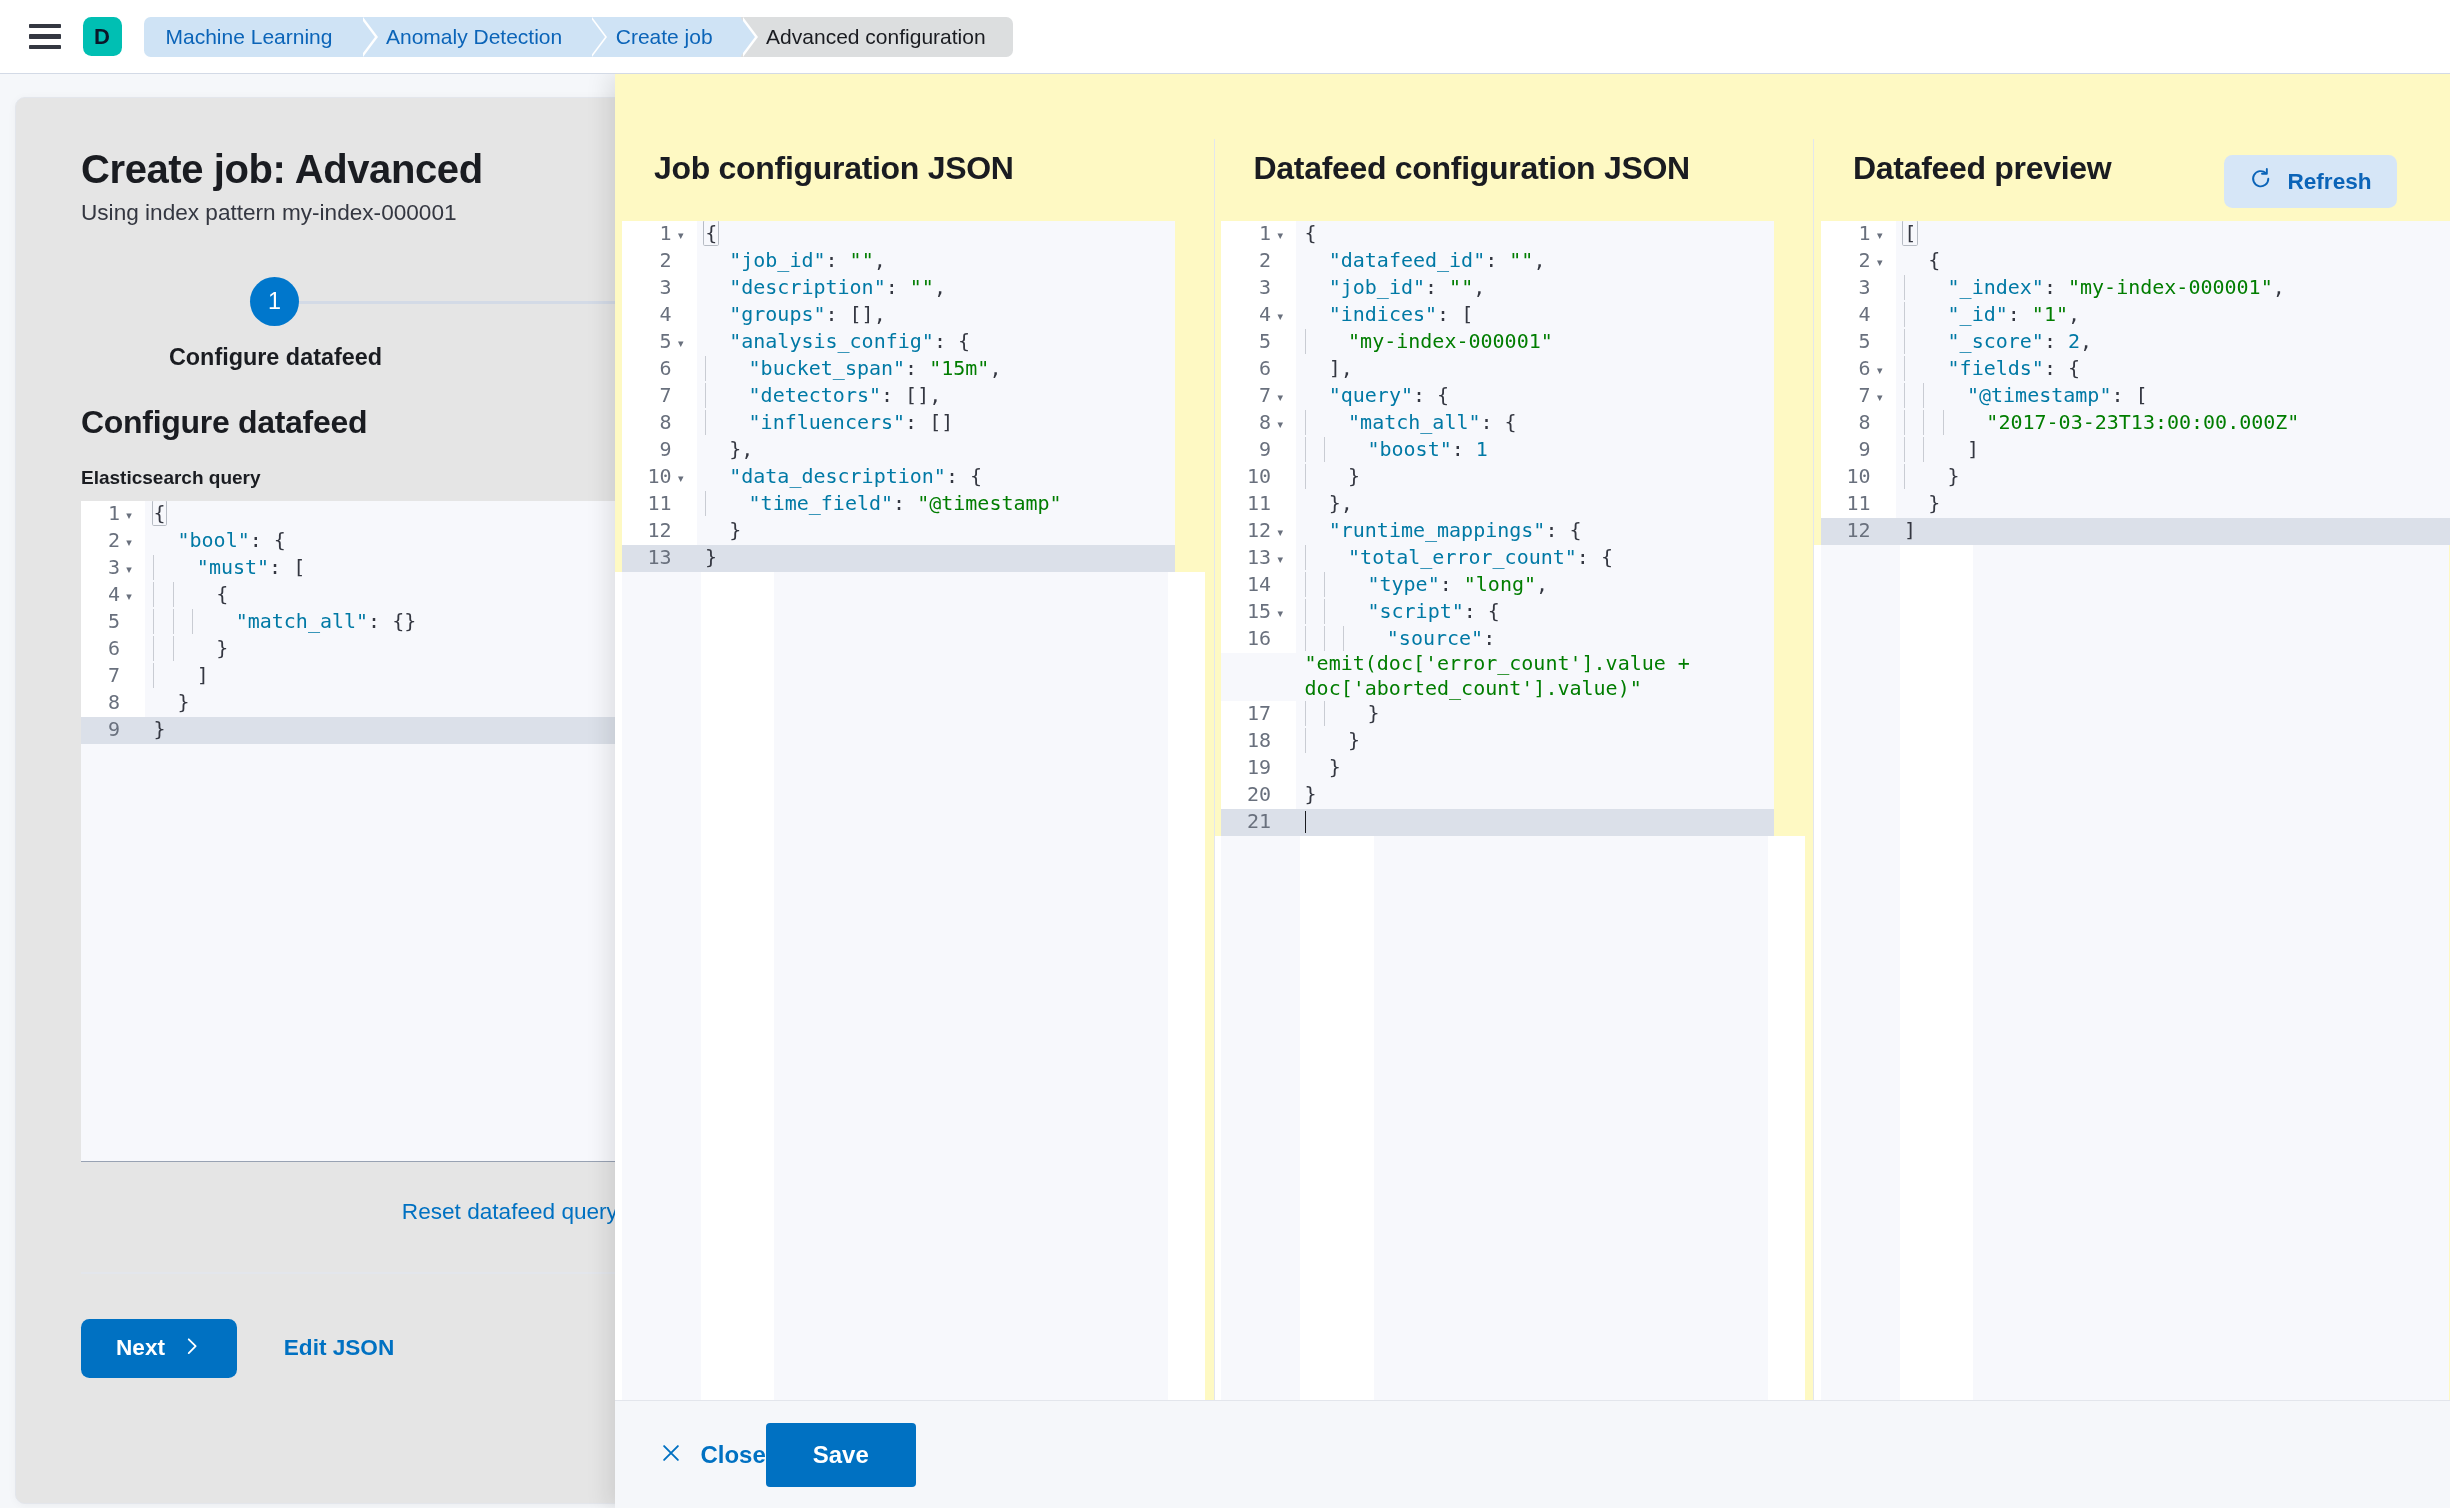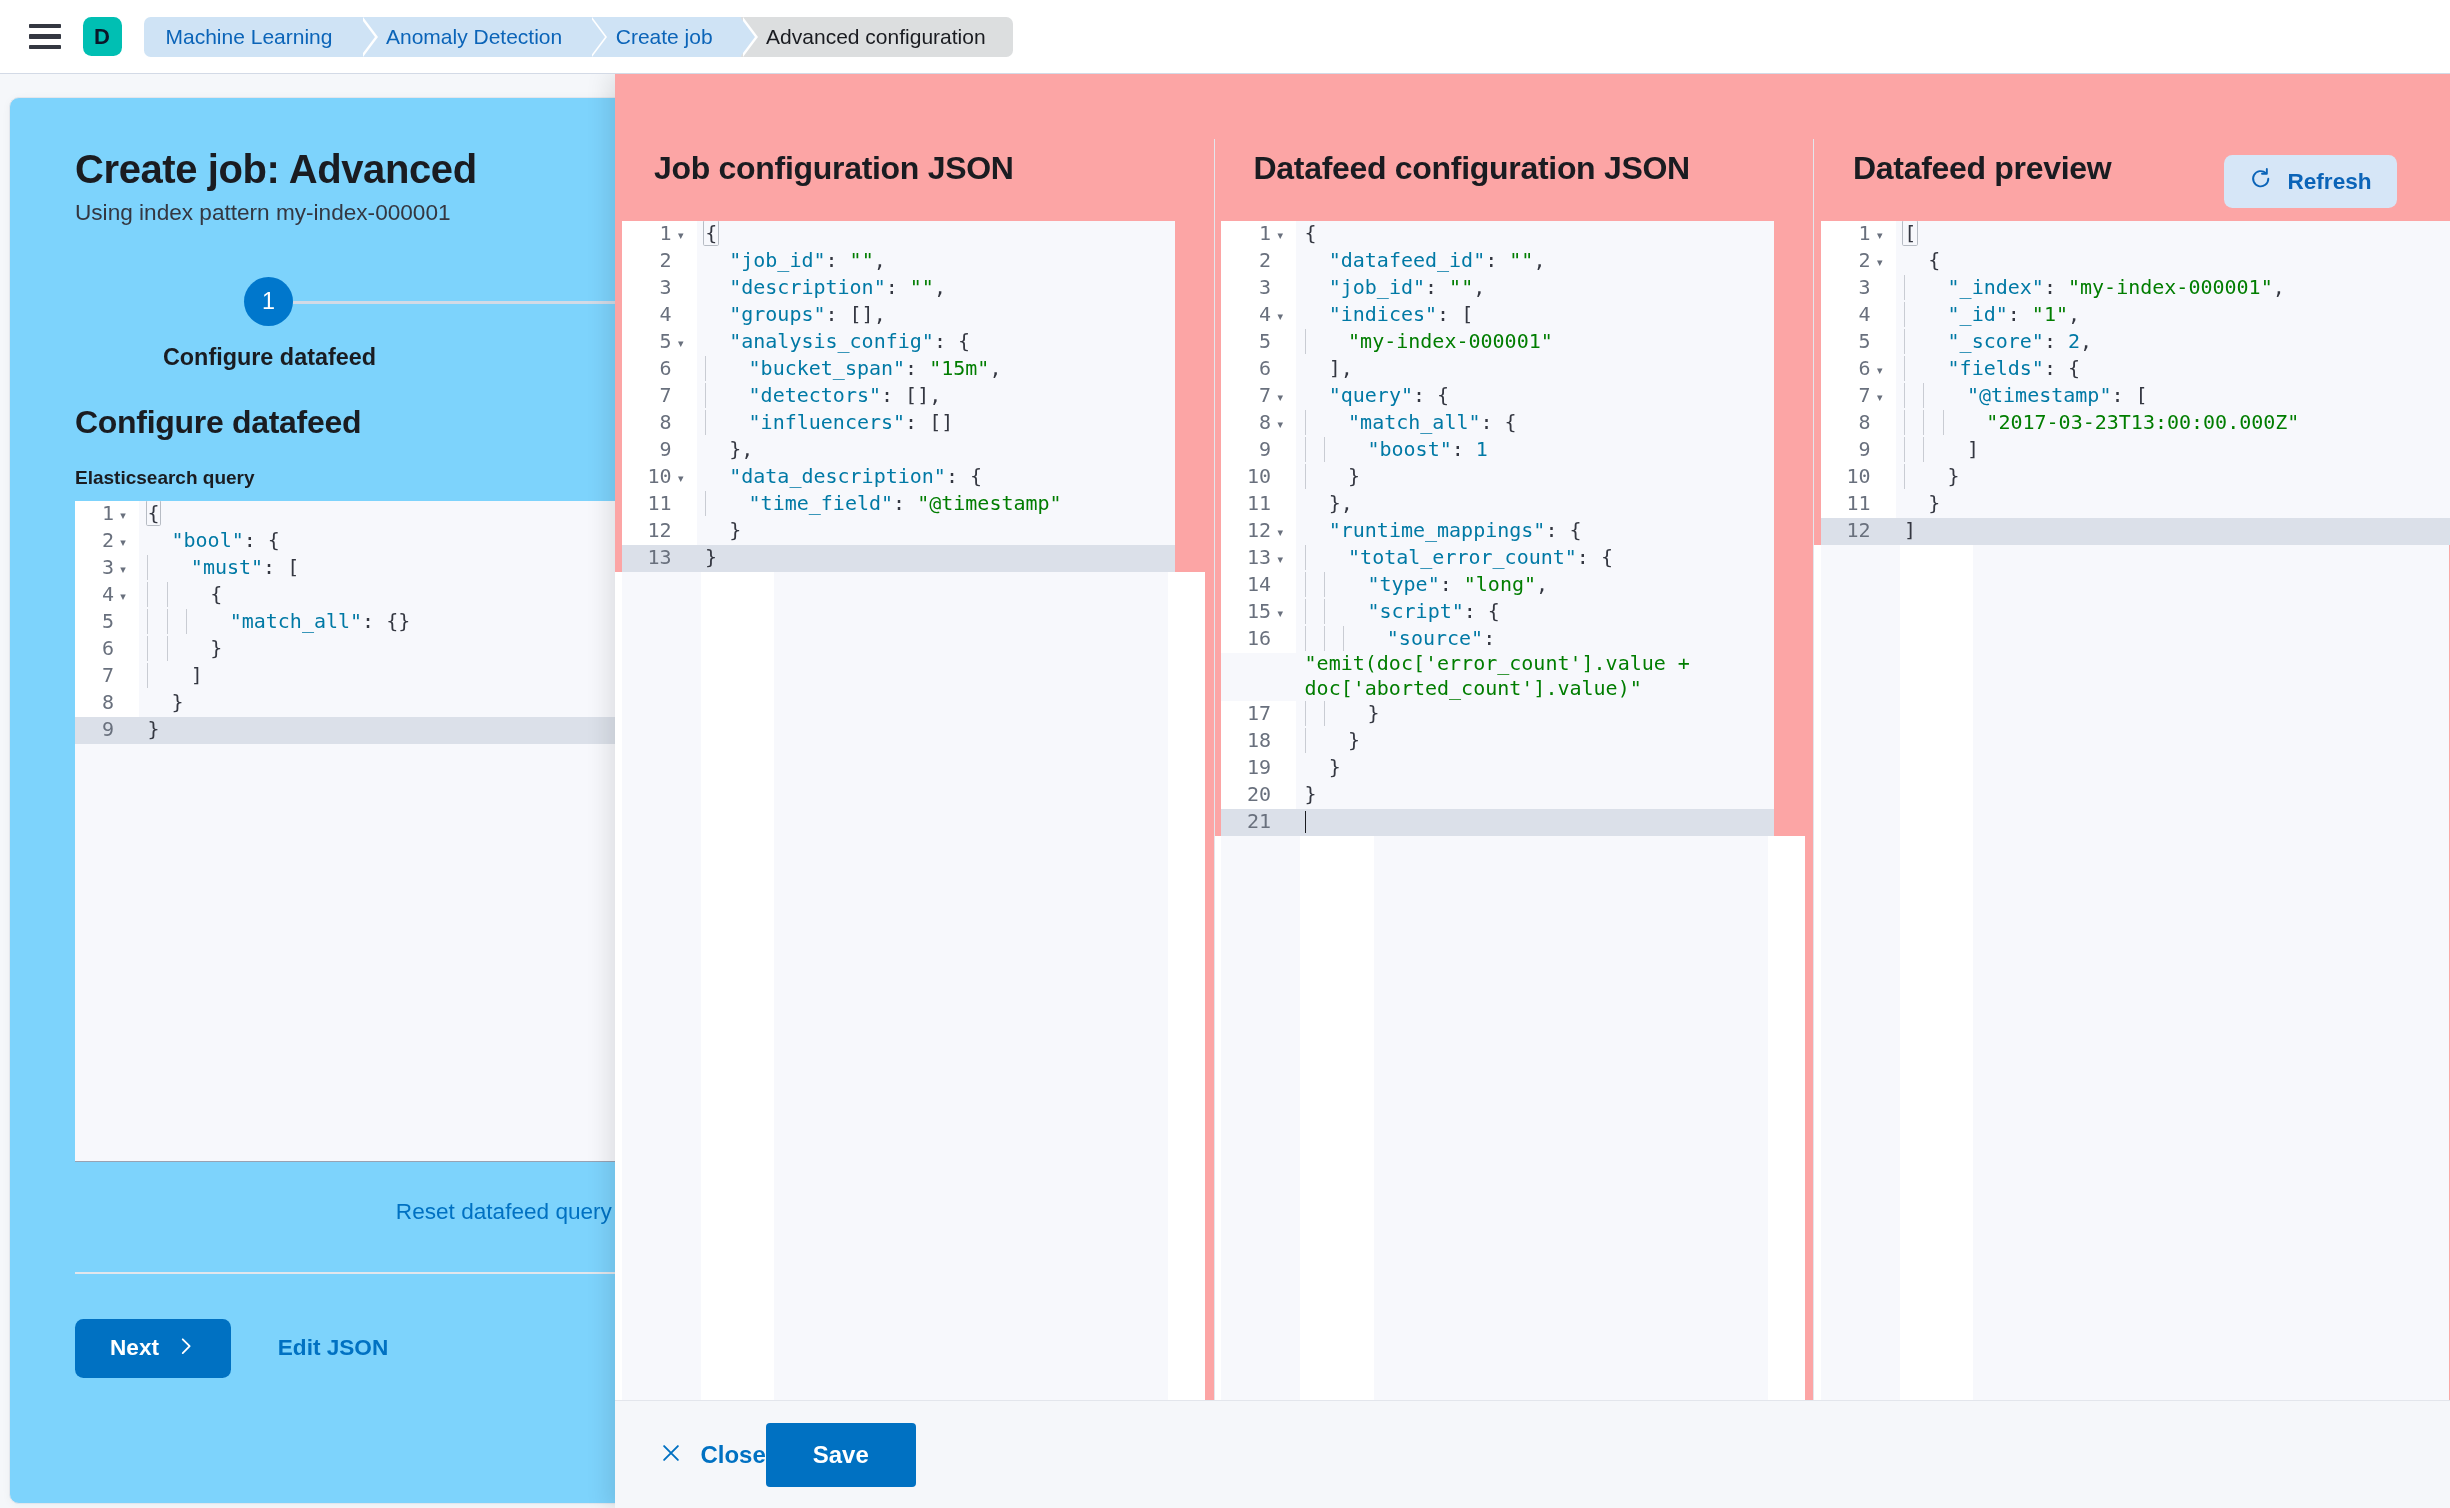--- a/index.html
+++ b/index.html
@@ -67,23 +67,23 @@
   }
   .crumb.last::after, .crumb.last::before { display: none; }
 
   
   .page-bg {
     position: absolute; top: 74px; left: 0;
     width: 2450px; height: 1435px;
     background: #f5f7fa;
   }
   .wizard-card {
-    position: absolute; top: 97px; left: 9px;
+    position: absolute; top: 97px; left: 15px;
     width: 1089px; height: 1407px;
-    background: #7dd3fc;
+    background: #e5e5e5;
     border: 0.8px solid #e3e6ec;
     border-radius: 10px;
     box-shadow: 0 1.7px 8.4px rgba(0,0,0,0.04);
     padding: 49px 65px 0 65px;
     overflow: hidden;
   }
   .wiz-title {
     font-size: 40px; font-weight: 700; color: #1a1c21;
     letter-spacing: -0.4px;
   }
@@ -216,21 +216,21 @@
   }
   .btn-link {
     font-size: 22.6px; font-weight: 700; color: #0071c2;
     cursor: pointer; background: none; border: none;
   }
 
   
   .flyout {
     position: absolute; top: 74px; left: 615px;
     width: 1835px; height: 1435px;
-    background: #fca5a5;
+    background: #fef9c3;
     box-shadow: -6.7px 0 22px rgba(0,0,0,0.10);
     z-index: 20;
     display: flex; flex-direction: column;
   }
   .flyout-body {
     flex: 1 1 auto;
     display: flex;
     padding: 65px 0 0 0;
     overflow: hidden;
   }

